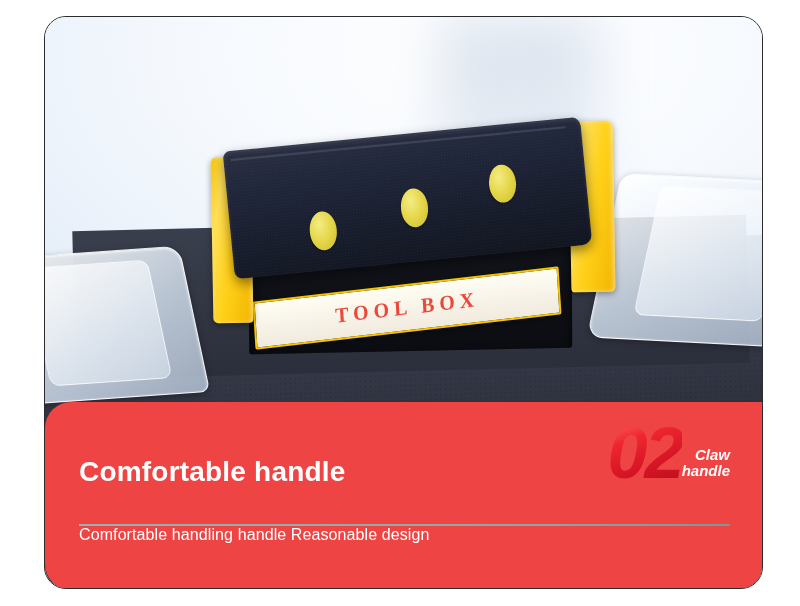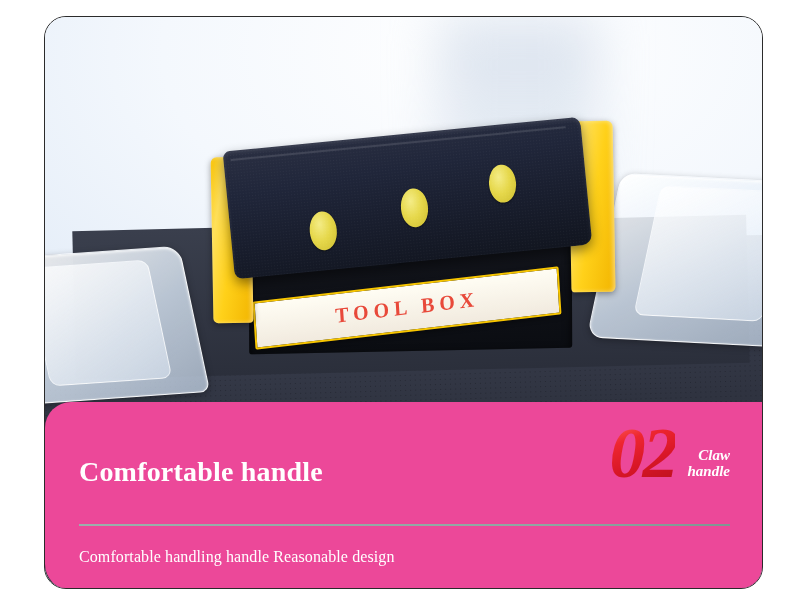--- a/index.html
+++ b/index.html
@@ -254,24 +254,23 @@
     transform: scaleY(1.05);
   }
 
   
   .panel {
     position: absolute;
     left: 0;
     top: 385px;
     width: 719px;
     height: 188px;
-    background: #ec4899;
+    background: #ef4444;
     border-radius: 26px 0 0 26px;
     padding: 42px 34px 0 34px;
-    font-family: Liberation Serif, serif;
   }
 
   .panel-top {
     position: relative;
     height: 78px;
   }
 
   .headline {
     position: absolute;
     left: 0;
@@ -281,21 +280,20 @@
     color: #ffffff;
     letter-spacing: .2px;
   }
 
   .badge-wrap {
     position: absolute;
     right: 0;
     top: -24px;
     display: flex;
     align-items: flex-end;
-    gap: 12px;
   }
 
   .badge-number {
     font-size: 72px;
     font-weight: 700;
     font-style: italic;
     line-height: .92;
     letter-spacing: -3px;
     background: linear-gradient(160deg, #ff6a62 0%, #ee2630 30%, #d81626 62%, #b9101d 100%);
     -webkit-background-clip: text;
@@ -315,21 +313,20 @@
     white-space: pre-line;
   }
 
   .divider {
     height: 2px;
     background: linear-gradient(90deg, #9bb0ac 0%, #8fa7a2 70%, #7d9792 100%);
     margin-top: 2px;
   }
 
   .subcopy {
-    margin-top: 22px;
     font-size: 16px;
     color: #ffffff;
     letter-spacing: .1px;
   }
 </style>
 </head>
 <body>
 
 <div class="card">
 

